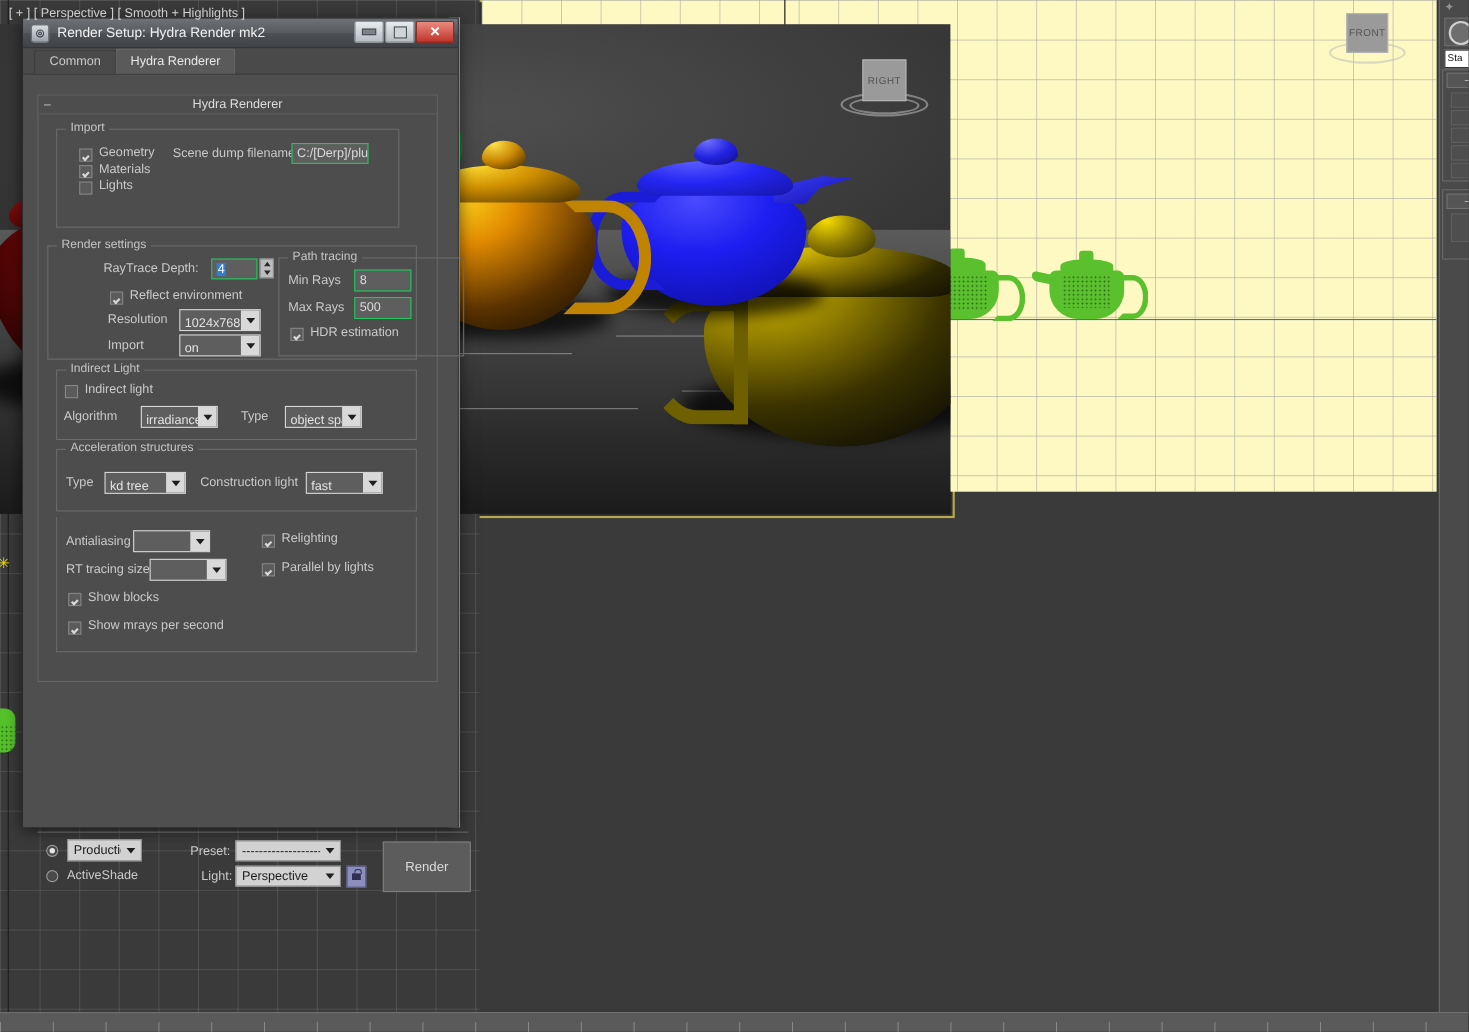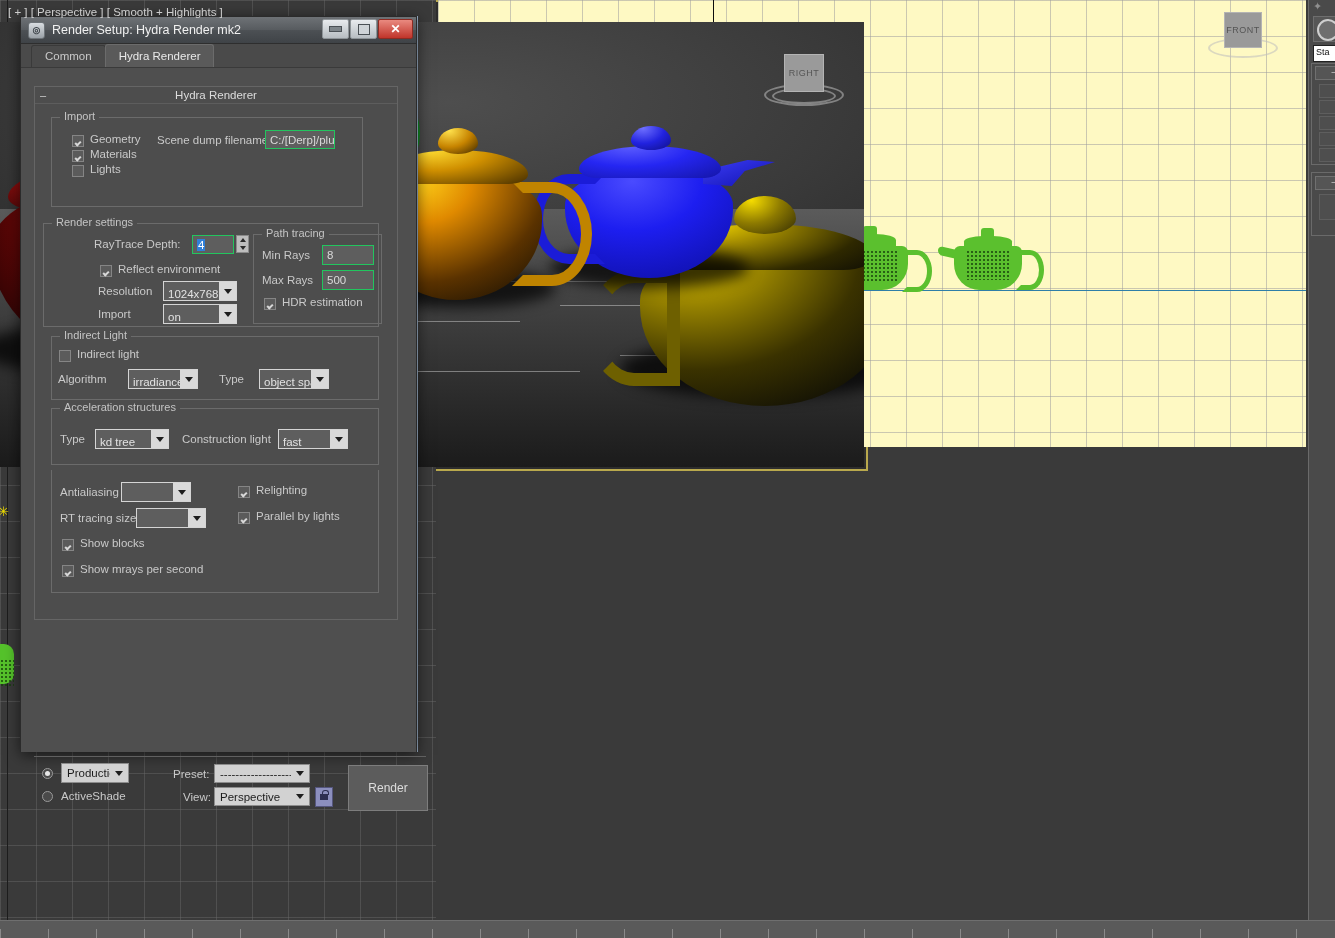--- a/index.html
+++ b/index.html
@@ -483,21 +483,21 @@
           </div>
 
           <span class="lbl" style="left:54px;top:84px;">Import</span>
           <div class="ddl" style="left:119px;top:80px;width:74px;height:20px;">
             <span class="txt">on</span>
             <span class="arw">
                 <i></i>
               </span>
           </div>
 
-          <div class="grp" style="left:209px;top:10px;width:127px;height:88px;">
+          <div class="grp" style="left:209px;top:10px;width:127px;height:88px;padding-left:40px;">
             <span class="cap">Path tracing</span>
             <span class="lbl" style="left:8px;top:14px;">Min Rays</span>
             <div class="tfield" style="left:68px;top:10px;width:52px;height:20px;">8</div>
             <span class="lbl" style="left:8px;top:39px;">Max Rays</span>
             <div class="tfield" style="left:68px;top:35px;width:52px;height:20px;">500</div>
             <div class="cbx on" style="left:10px;top:63px;"></div>
             <span class="lbl" style="left:28px;top:61px;">HDR estimation</span>
           </div>
         </div>
 
@@ -580,21 +580,21 @@
       <span class="lbl" style="left:40px;top:722px;">ActiveShade</span>
 
       <span class="lbl" style="left:152px;top:700px;">Preset:</span>
       <div class="ddl-lite" style="left:193px;top:696px;width:96px;height:19px;">
         <span class="txt">-------------------</span>
         <span class="arw">
             <i></i>
           </span>
       </div>
 
-      <span class="lbl" style="left:162px;top:723px;">View:</span>
+      <span class="lbl" style="left:162px;top:723px;">Light:</span>
       <div class="ddl-lite" style="left:193px;top:719px;width:96px;height:19px;">
         <span class="txt">Perspective</span>
         <span class="arw">
             <i></i>
           </span>
       </div>
       <div id="lockbtn" style="left:294px;top:719px;">
           <span class="shk"></span>
         </div>
 

